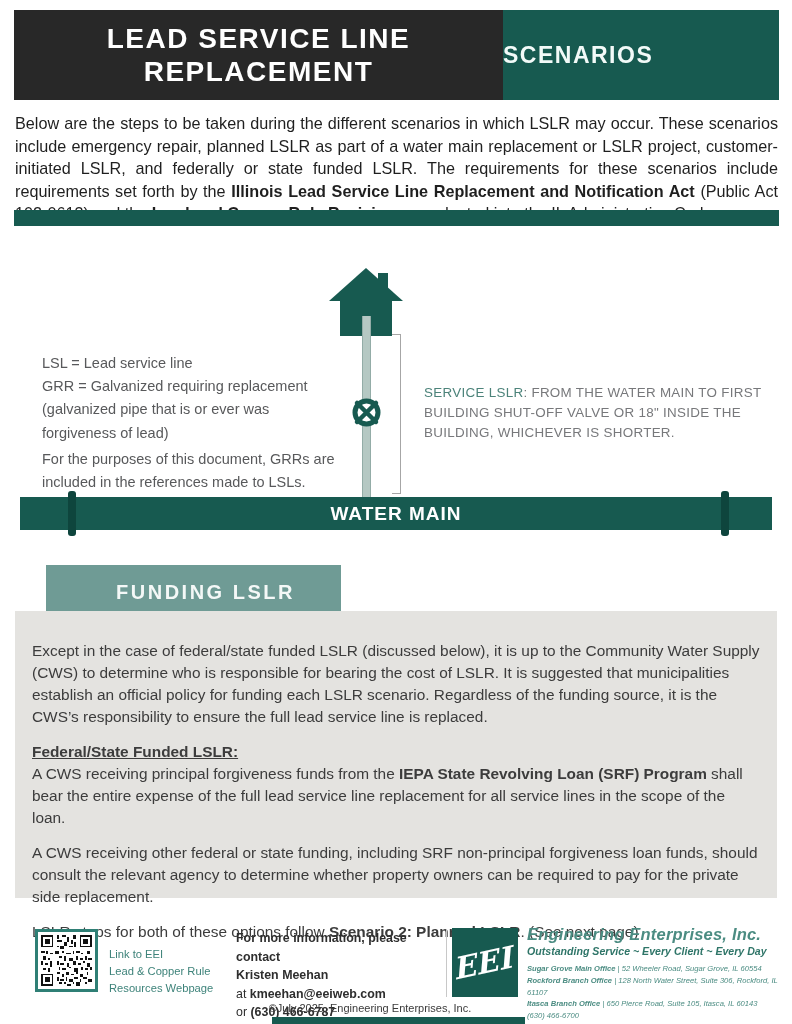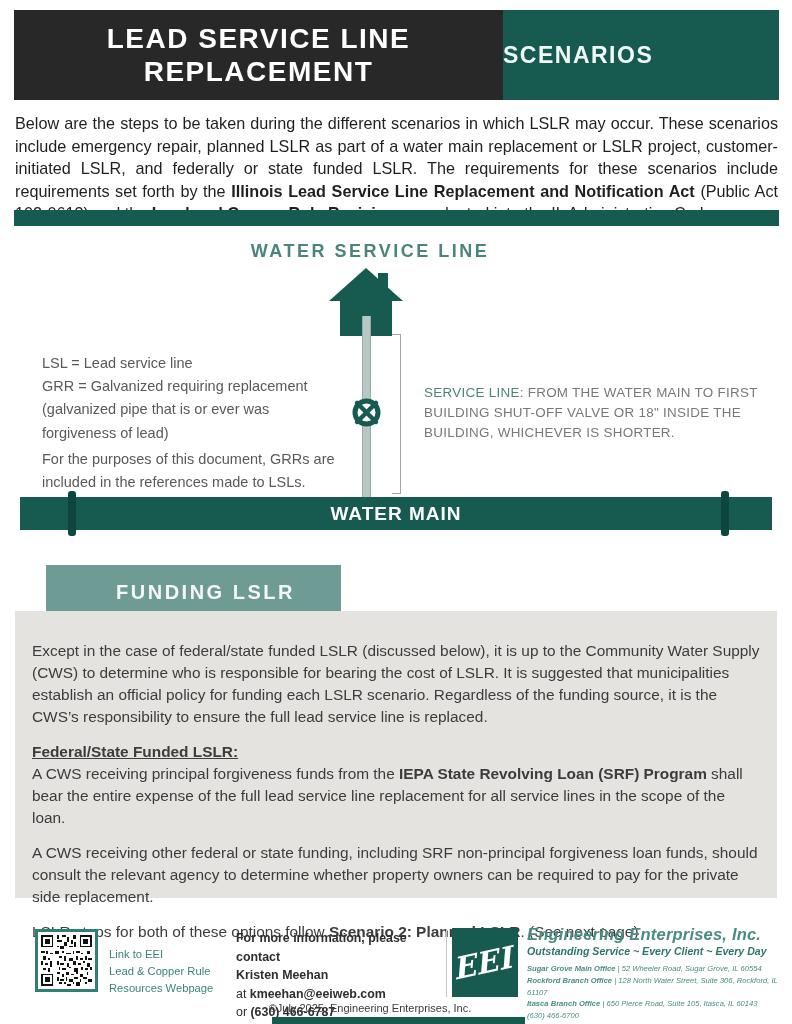--- a/index.html
+++ b/index.html
@@ -144,21 +144,20 @@
     <div class="t">REPLACEMENT</div>
   </div>
   <div class="hdr-teal">
     <div class="t">SCENARIOS</div>
   </div>
 
   <div class="intro"><span>Below are the steps to be taken during the different scenarios in which LSLR may occur. These scenarios include emergency repair, planned LSLR as part of a water main replacement or LSLR project, customer-initiated LSLR, and federally or state funded LSLR. The requirements for these scenarios include requirements set forth by the </span><b>Illinois Lead Service Line Replacement and Notification Act</b><span> (Public Act 102-0613) and the </span><b>Lead and Copper Rule Revisions</b><span> as adopted into the IL Administrative Code.</span></div>
 
   <div class="divider"></div>
 
-  <div class="diag-title">WATER SERVICE LINE</div>
 
   <div class="house">
     <svg width="74" height="70" viewBox="0 0 74 70" aria-hidden="true">
       <rect x="49" y="5" width="10" height="22" fill="#175A50"></rect>
       <polygon points="37,0 74,33 0,33" fill="#175A50"></polygon>
       <rect x="11" y="27" width="52" height="41" fill="#175A50"></rect>
     </svg>
   </div>
 
   <div class="pipe"></div>
@@ -176,21 +175,21 @@
     <div>LSL = Lead service line</div>
     <div>GRR = Galvanized requiring replacement</div>
     <div>(galvanized pipe that is or ever was</div>
     <div>forgiveness of lead)</div>
   </div>
   <div class="legend-note">
     <div>For the purposes of this document, GRRs are</div>
     <div>included in the references made to LSLs.</div>
   </div>
 
-  <div class="svc-text"><span class="lbl">SERVICE LINE</span><span>: FROM THE WATER MAIN TO FIRST BUILDING SHUT-OFF VALVE OR 18" INSIDE THE BUILDING, WHICHEVER IS SHORTER.</span></div>
+  <div class="svc-text"><span class="lbl">SERVICE LSLR</span><span>: FROM THE WATER MAIN TO FIRST BUILDING SHUT-OFF VALVE OR 18" INSIDE THE BUILDING, WHICHEVER IS SHORTER.</span></div>
 
   <div class="water-main">
     <div class="t">WATER MAIN</div>
   </div>
   <div class="coupling c-left"></div>
   <div class="coupling c-right"></div>
 
   <div class="funding-head">
     <div class="t">FUNDING LSLR</div>
   </div>

